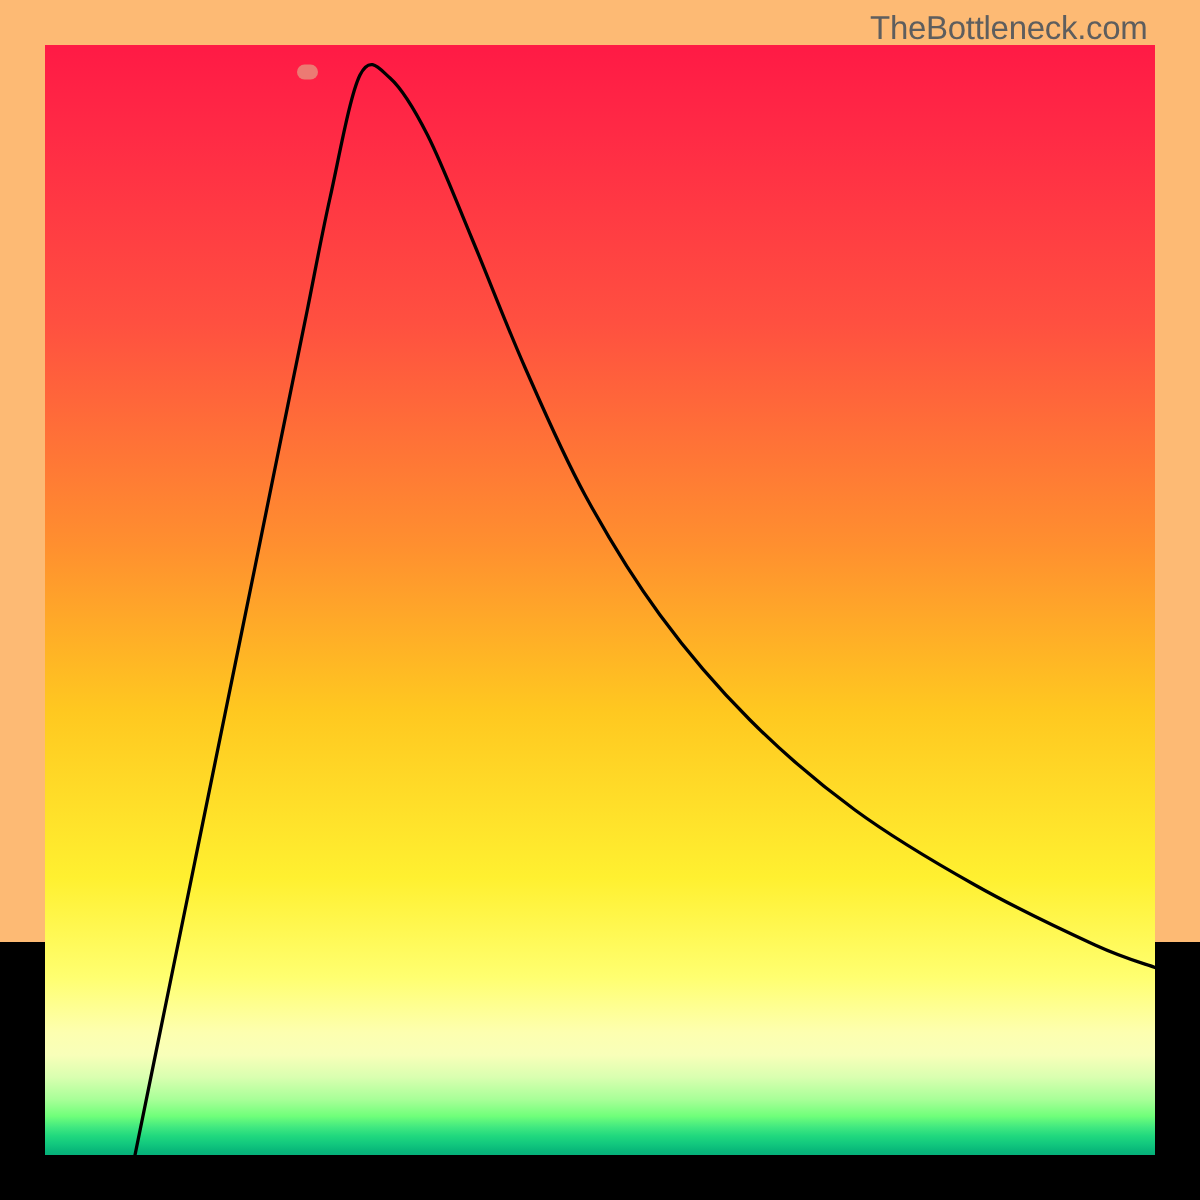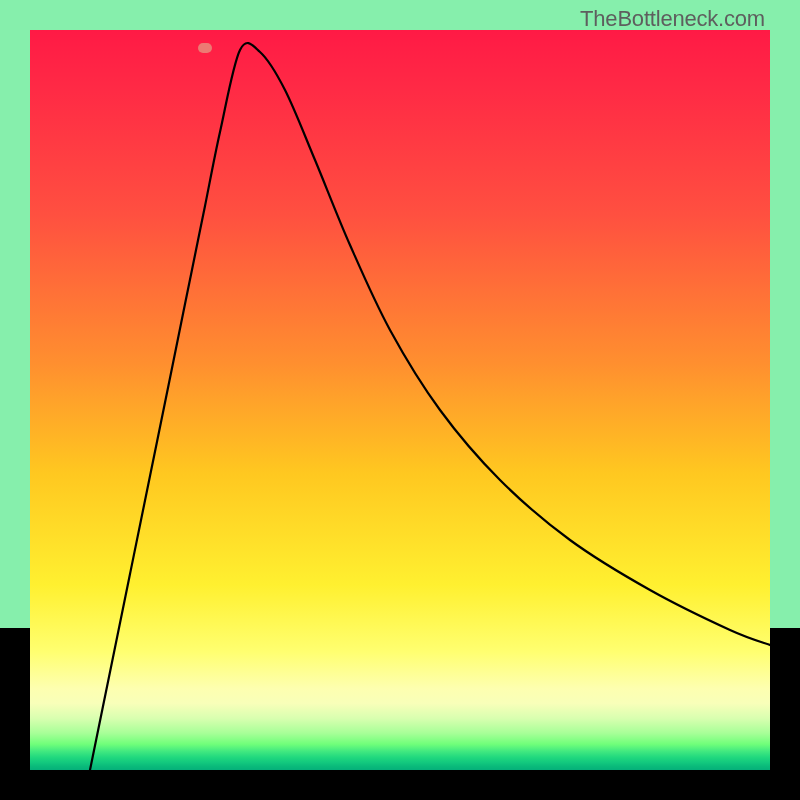--- a/index.html
+++ b/index.html
@@ -8,21 +8,21 @@
     width: 800px;
     height: 800px;
     background: #000;
     font-family: Arial, Helvetica, sans-serif;
     overflow: hidden;
   }
   .outer {
     position: relative;
     width: 800px;
     height: 628px;
-    background: #86efac;
+    background: #fdba74;
   }
   .plot {
     position: absolute;
     left: 30px;
     top: 30px;
     width: 740px;
     height: 740px;
     overflow: hidden;
   }
   .gradient-bg {

